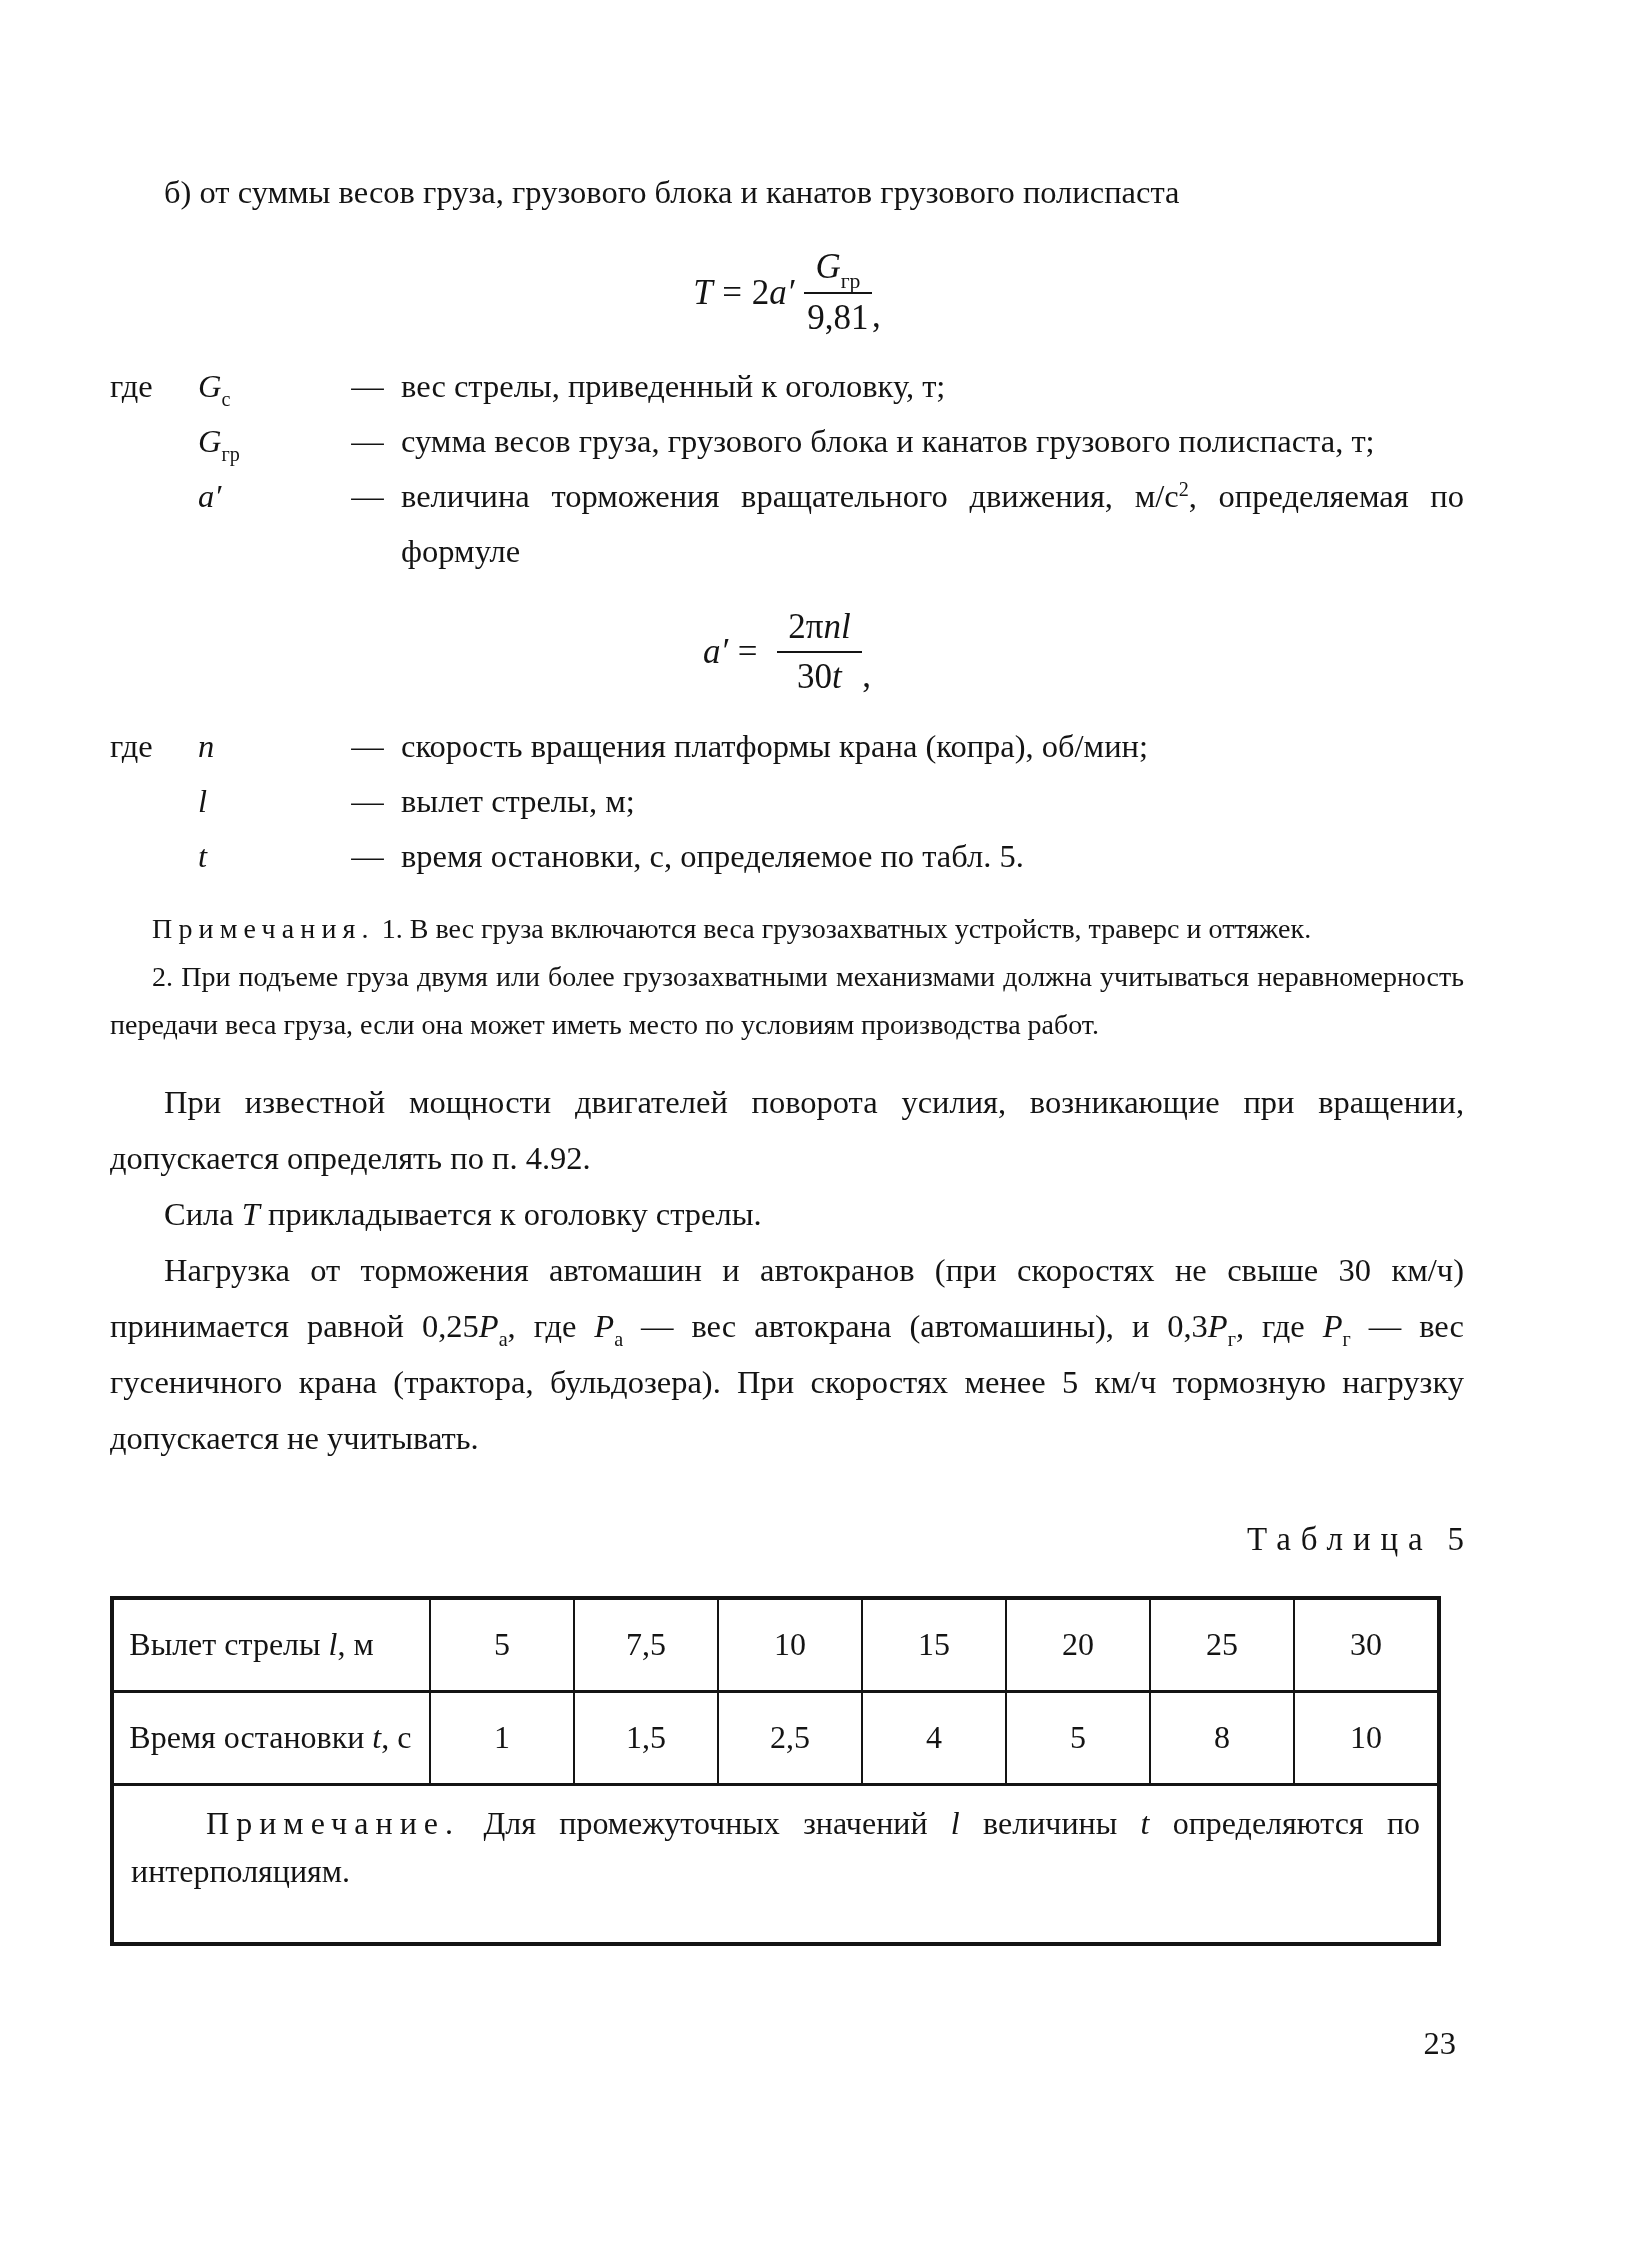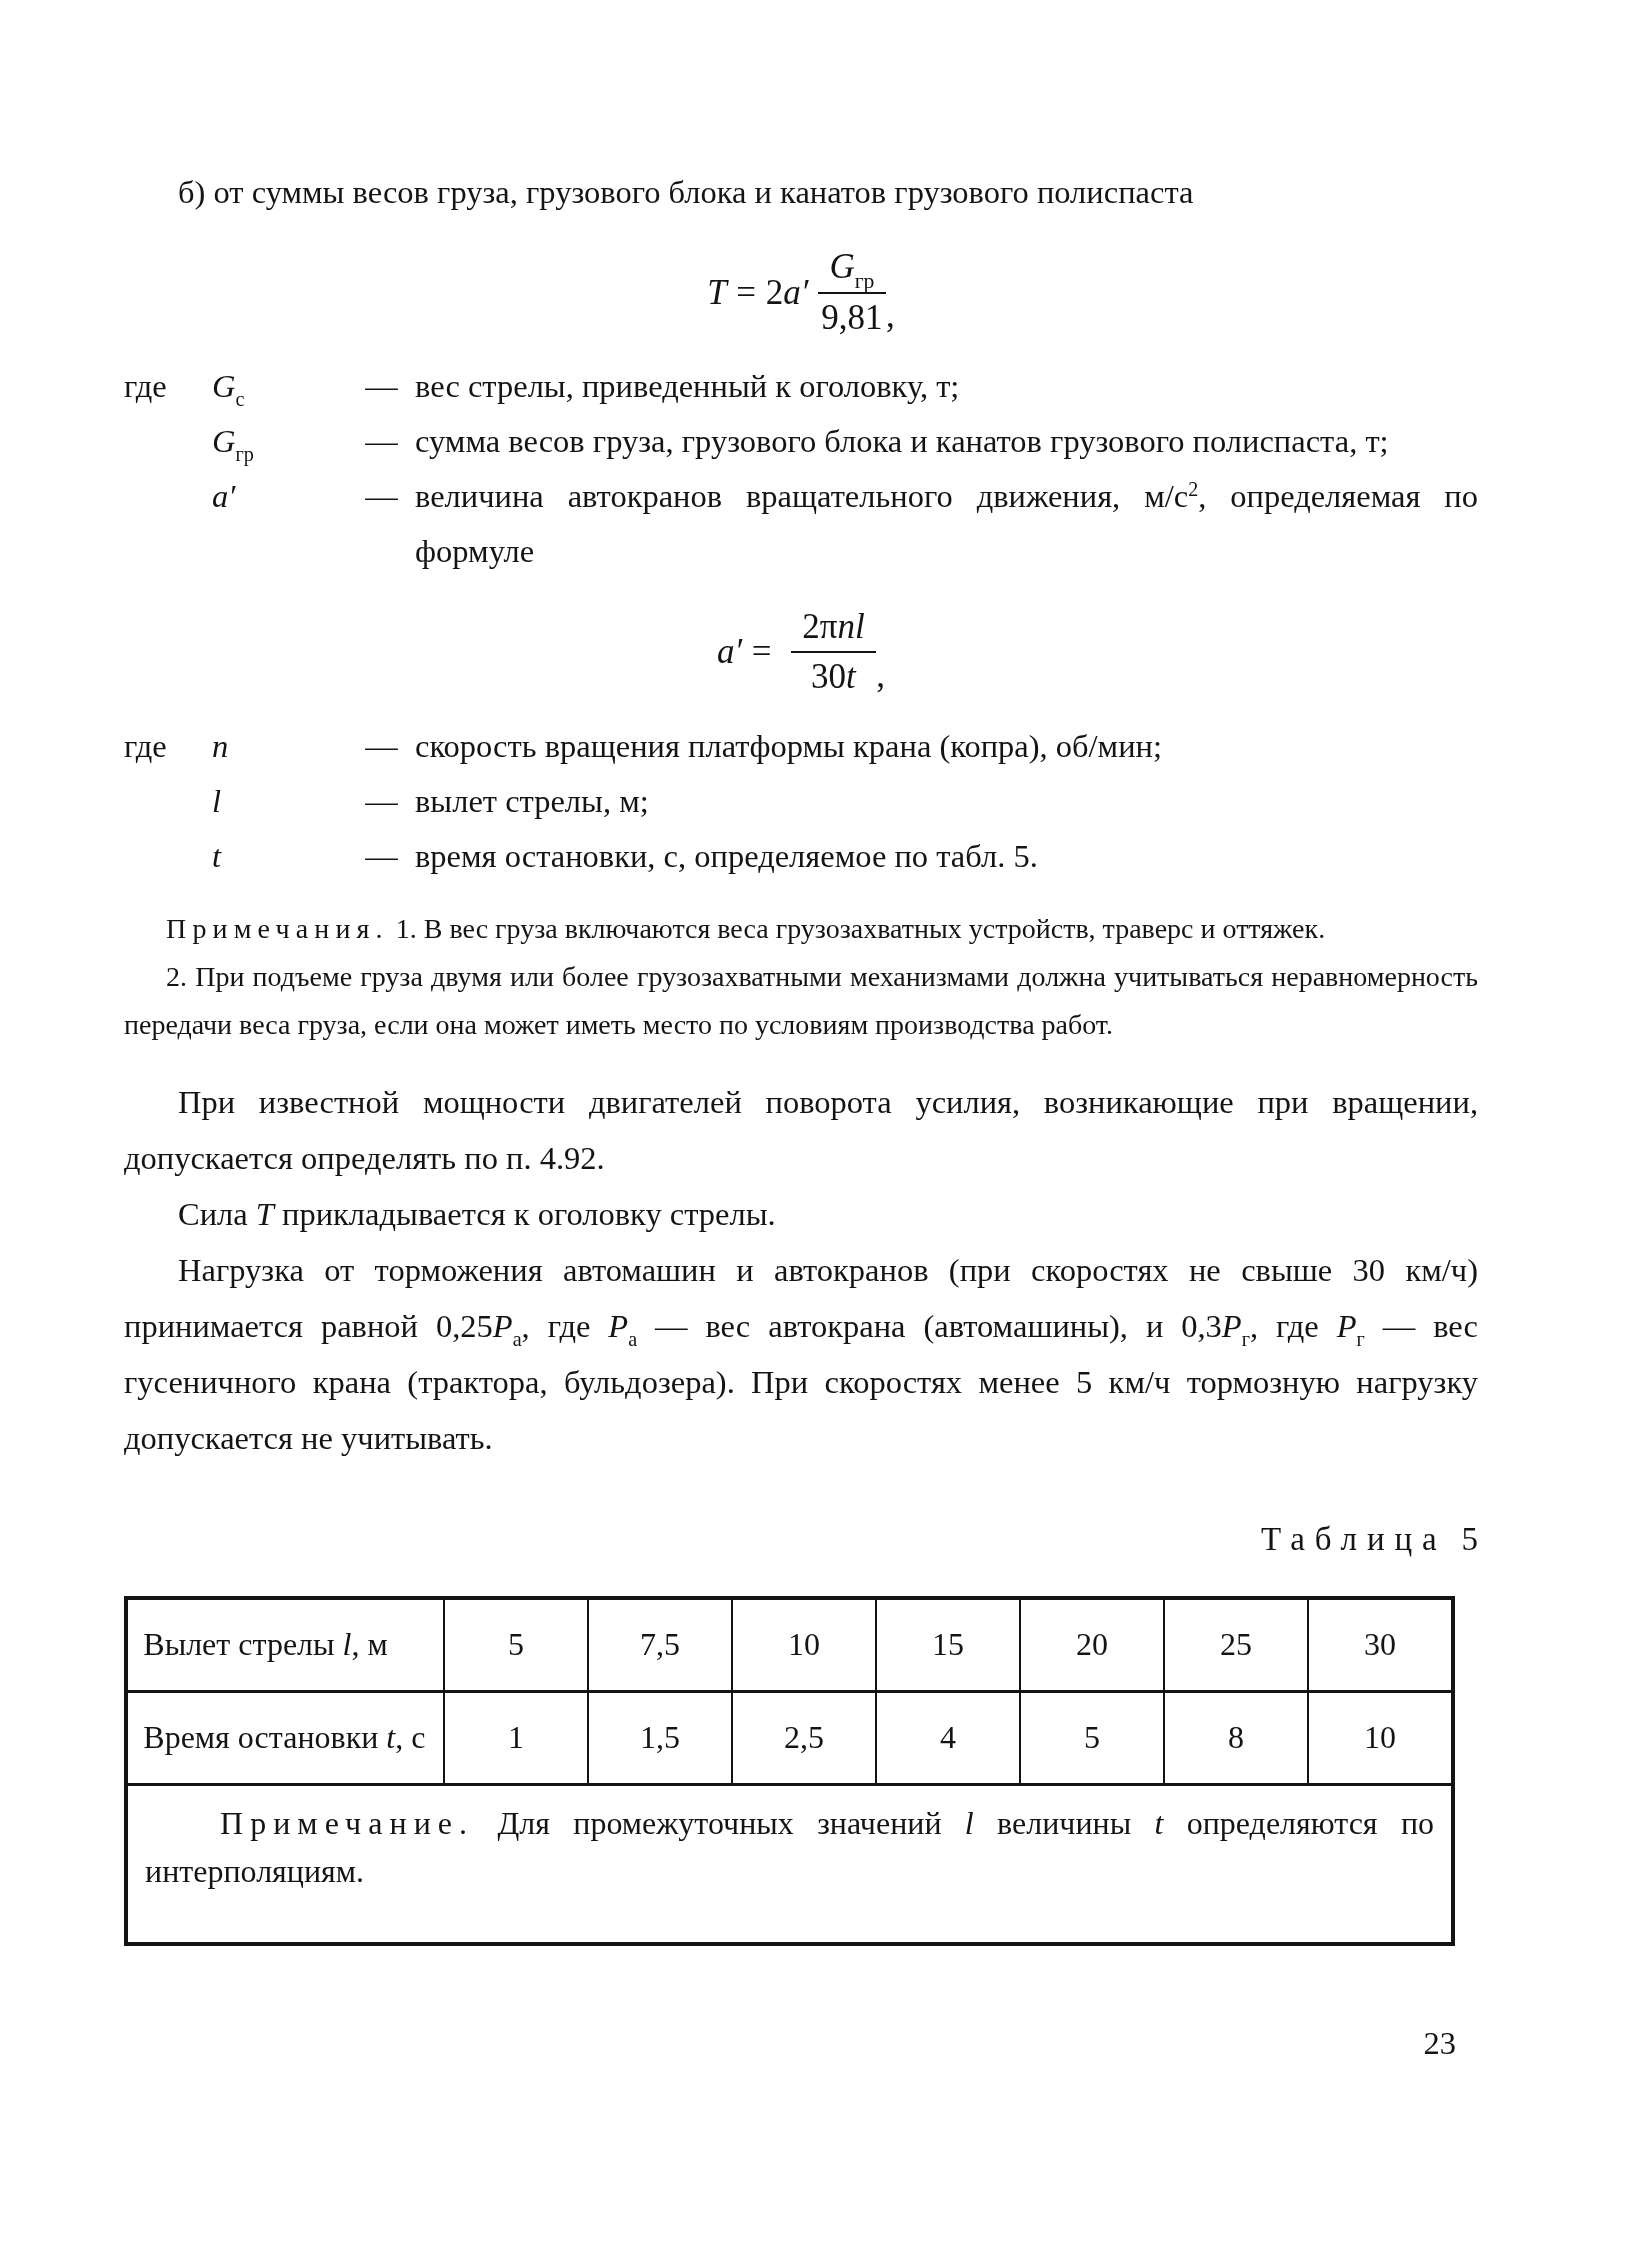--- a/index.html
+++ b/index.html
@@ -1,21 +1,21 @@
 <!DOCTYPE html>
 <html><head>
 <meta charset="utf-8">
 <style>
   html,body{margin:0;padding:0;background:#e8e8e8;}
   .page{
     width:1626px;height:2257px;background:#ffffff;color:#141414;
     font-family:"Liberation Serif","DejaVu Serif",serif;
     position:relative;margin:0 auto;overflow:hidden;
   }
-  .content{position:absolute;left:124px;top:164px;width:1354px;}
+  .content{position:absolute;left:110px;top:164px;width:1354px;}
 
   p{margin:0;}
   .body-par{font-size:32.5px;line-height:56px;text-align:justify;text-indent:54px;}
 
   
   .formula{display:flex;justify-content:center;align-items:center;
     font-size:35px;margin:19px 0 13.4px 0;min-height:107px;}
   .fvar{font-style:italic;}
   .fop{font-style:normal;padding:0 9.6px;}
   .frac{display:inline-flex;flex-direction:column;align-items:center;
@@ -88,21 +88,21 @@
       <div class="defrow">
         <span class="lead"></span>
         <span class="term"><span>G</span><sub class="s">гр</sub></span>
         <span class="dash">—</span>
         <span class="def">сумма весов груза, грузового блока и канатов грузового полиспаста, т;</span>
       </div>
       <div class="defrow">
         <span class="lead"></span>
         <span class="term"><span>a</span><span>′</span></span>
         <span class="dash">—</span>
-        <span class="def"><span>величина автокранов вращательного движения, м/с</span><sup class="s">2</sup><span>, определяемая по формуле</span></span>
+        <span class="def"><span>величина торможения вращательного движения, м/с</span><sup class="s">2</sup><span>, определяемая по формуле</span></span>
       </div>
     </div>
 
     <div class="formula">
       <span class="fvar">a</span>
       <span class="fvar">′</span>
       <span class="fop">=</span>
       <span class="frac">
         <span class="num"><span>2π</span><span class="fvar">nl</span></span>
         <span class="den"><span>30</span><span class="fvar">t</span></span>

